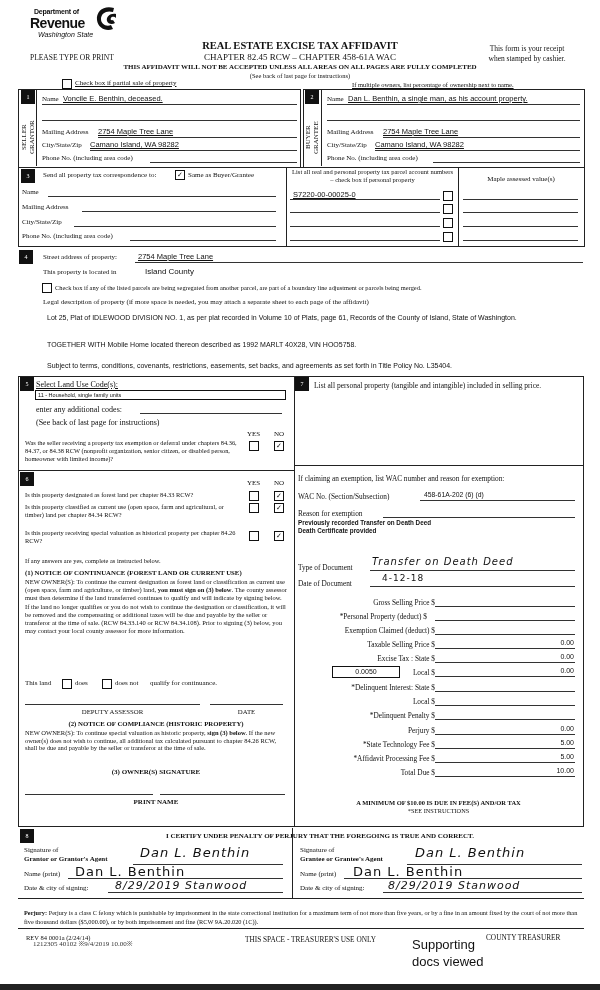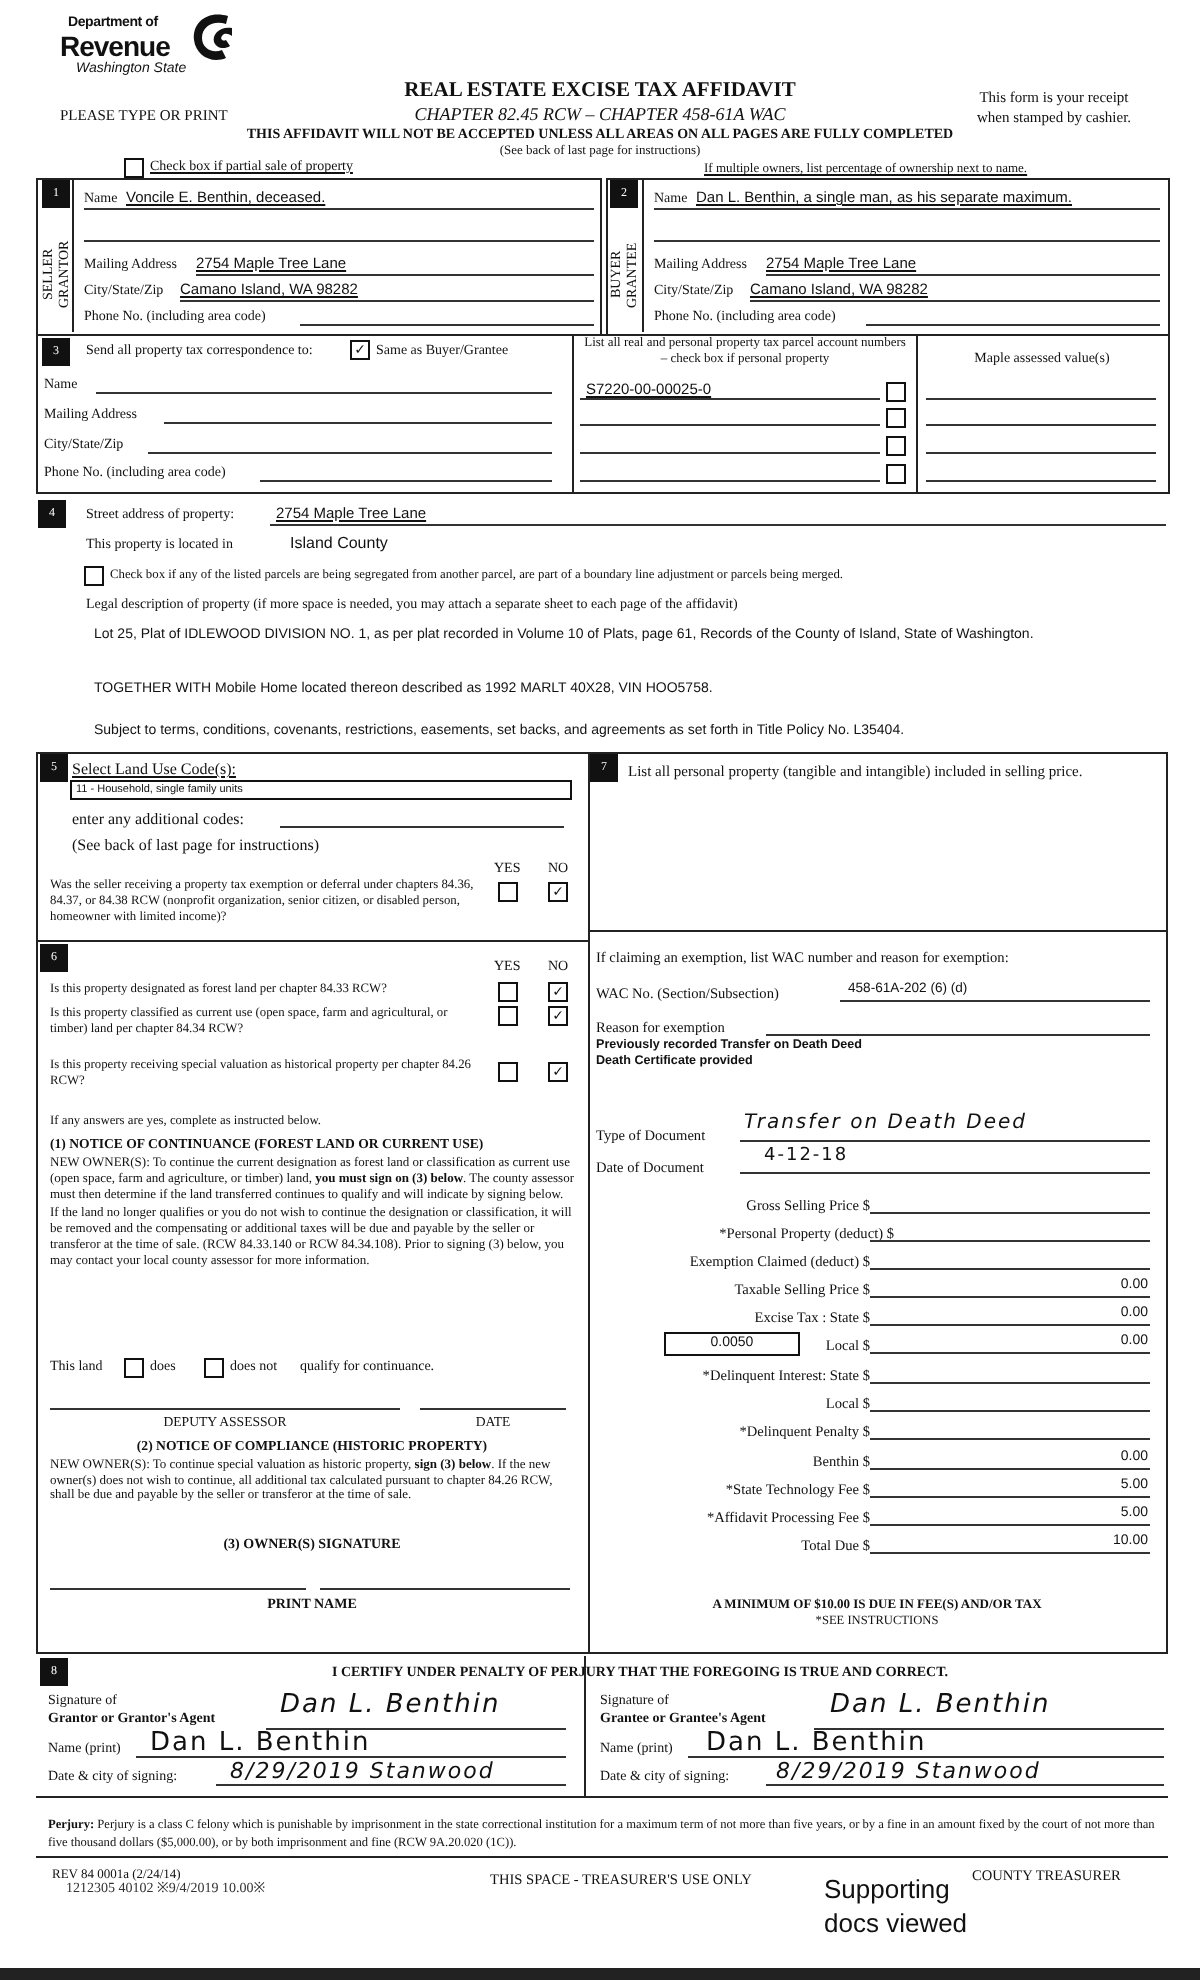--- a/index.html
+++ b/index.html
@@ -27,21 +27,21 @@
   <div class="abs sans" style="left:0;top:10px;font-size:14px;font-weight:bold;letter-spacing:-0.5px;">Revenue</div>
   <div class="abs sans" style="left:8px;top:26px;font-size:7px;font-style:italic;">Washington State</div>
   <svg class="abs" style="left:64px;top:0;" width="26" height="28" viewBox="0 0 26 28">
     <path d="M20 3 C10 0 2 6 3 15 C4 23 12 27 19 24 L17 20 C12 22 7 19 7 14 C7 8 13 5 19 7 Z" fill="#111"></path>
     <path d="M22 9 C16 8 12 12 13 16 C14 19 18 20 21 18 L19 15 C17 16 16 14 17 13 C18 11 21 12 22 13 Z" fill="#111"></path>
   </svg>
 </div>
 
 <div class="abs serif" style="left:30px;top:53px;font-size:7.5px;">PLEASE TYPE OR PRINT</div>
 <div class="abs serif bold ctr" style="left:150px;top:40px;width:300px;font-size:10.5px;">REAL ESTATE EXCISE TAX AFFIDAVIT</div>
-<div class="abs serif ctr" style="left:150px;top:52px;width:300px;font-size:9px;font-style:italic;">CHAPTER 82.45 RCW – CHAPTER 458-61A WAC</div>
+<div class="abs serif ctr" style="left:150px;top:52px;width:300px;font-size:9px;">CHAPTER 82.45 RCW – CHAPTER 458-61A WAC</div>
 <div class="abs serif ctr" style="left:462px;top:44px;width:130px;font-size:7.5px;">This form is your receipt</div>
 <div class="abs serif ctr" style="left:462px;top:54px;width:130px;font-size:7.5px;">when stamped by cashier.</div>
 <div class="abs serif bold ctr" style="left:60px;top:63px;width:480px;font-size:7px;font-family:Liberation Serif, serif;">THIS AFFIDAVIT WILL NOT BE ACCEPTED UNLESS ALL AREAS ON ALL PAGES ARE FULLY COMPLETED</div>
 <div class="abs serif ctr" style="left:150px;top:72px;width:300px;font-size:6.5px;">(See back of last page for instructions)</div>
 
 <div class="cb" style="left:62px;top:79px;"></div>
 <div class="abs serif" style="left:75px;top:79px;font-size:7px;text-decoration:underline;">Check box if partial sale of property</div>
 <div class="abs serif" style="left:352px;top:81px;font-size:6.5px;text-decoration:underline;">If multiple owners, list percentage of ownership next to name.</div>
 
 <div class="vbox" style="left:18px;top:89px;width:282px;height:77px;border-right:none;"></div>
@@ -63,21 +63,21 @@
 <div class="abs filled" style="left:90px;top:140px;text-decoration:underline;">Camano Island, WA 98282</div>
 <div class="line" style="left:90px;top:150px;width:207px;"></div>
 <div class="abs serif t7" style="left:42px;top:154px;">Phone No. (including area code)</div>
 <div class="line" style="left:150px;top:162px;width:147px;"></div>
 
 <div class="sec-num" style="left:305px;top:90px;">2</div>
 <div class="abs" style="left:321px;top:89px;width:1px;height:77px;background:#222;"></div>
 <div class="vtext" style="left:304px;top:115px;width:16px;height:45px;"><span>BUYER</span><br><span>GRANTEE</span></div>
 
 <div class="abs serif t7" style="left:327px;top:95px;">Name</div>
-<div class="abs filled" style="left:348px;top:94px;text-decoration:underline;">Dan L. Benthin, a single man, as his separate maximum.</div>
+<div class="abs filled" style="left:348px;top:94px;text-decoration:underline;">Dan L. Benthin, a single man, as his account property.</div>
 <div class="line" style="left:327px;top:104px;width:253px;"></div>
 <div class="line" style="left:327px;top:120px;width:253px;"></div>
 <div class="abs serif t7" style="left:327px;top:128px;">Mailing Address</div>
 <div class="abs filled" style="left:383px;top:127px;text-decoration:underline;">2754 Maple Tree Lane</div>
 <div class="line" style="left:383px;top:137px;width:197px;"></div>
 <div class="abs serif t7" style="left:327px;top:141px;">City/State/Zip</div>
 <div class="abs filled" style="left:375px;top:140px;text-decoration:underline;">Camano Island, WA 98282</div>
 <div class="line" style="left:375px;top:150px;width:205px;"></div>
 <div class="abs serif t7" style="left:327px;top:154px;">Phone No. (including area code)</div>
 <div class="line" style="left:433px;top:162px;width:147px;"></div>
@@ -226,21 +226,21 @@
 <div class="abs serif" style="left:298px;top:579px;font-size:7.3px;">Date of Document</div>
 <div class="abs hand" style="left:382px;top:573px;font-size:9px;font-style:normal;">4-12-18</div>
 <div class="line" style="left:370px;top:586px;width:205px;"></div>
 
 <div id="tax-rows">
   <div>
     <div class="abs serif right" style="left:300px;top:598px;width:135px;font-size:7.3px;font-family:Liberation Serif, serif;">Gross Selling Price $</div>
     <div class="line" style="left:435px;top:606px;width:140px;"></div>
   </div>
   <div>
-    <div class="abs serif right" style="left:312px;top:612px;width:135px;font-size:7.3px;">*Personal Property (deduct) $</div>
+    <div class="abs serif right" style="left:292px;top:612px;width:135px;font-size:7.3px;">*Personal Property (deduct) $</div>
     <div class="line" style="left:435px;top:620px;width:140px;"></div>
   </div>
   <div>
     <div class="abs serif right" style="left:300px;top:626px;width:135px;font-size:7.3px;">Exemption Claimed (deduct) $</div>
     <div class="line" style="left:435px;top:634px;width:140px;"></div>
   </div>
   <div>
     <div class="abs serif right" style="left:300px;top:640px;width:135px;font-size:7.3px;text-align:right;">Taxable Selling Price $</div>
     <div class="abs sans right" style="left:435px;top:639px;width:139px;font-size:7px;">0.00</div>
     <div class="line" style="left:435px;top:648px;width:140px;"></div>
@@ -262,21 +262,21 @@
   </div>
   <div>
     <div class="abs serif right" style="left:300px;top:697px;width:135px;font-size:7.3px;">Local $</div>
     <div class="line" style="left:435px;top:705px;width:140px;"></div>
   </div>
   <div>
     <div class="abs serif right" style="left:300px;top:711px;width:135px;font-size:7.3px;">*Delinquent Penalty $</div>
     <div class="line" style="left:435px;top:719px;width:140px;"></div>
   </div>
   <div>
-    <div class="abs serif right" style="left:300px;top:726px;width:135px;font-size:7.3px;">Benthin $</div>
+    <div class="abs serif right" style="left:300px;top:726px;width:135px;font-size:7.3px;">Perjury $</div>
     <div class="abs sans right" style="left:435px;top:725px;width:139px;font-size:7px;">0.00</div>
     <div class="line" style="left:435px;top:734px;width:140px;"></div>
   </div>
   <div>
     <div class="abs serif right" style="left:300px;top:740px;width:135px;font-size:7.3px;">*State Technology Fee $</div>
     <div class="abs sans right" style="left:435px;top:739px;width:139px;font-size:7px;">5.00</div>
     <div class="line" style="left:435px;top:748px;width:140px;"></div>
   </div>
   <div>
     <div class="abs serif right" style="left:300px;top:754px;width:135px;font-size:7.3px;">*Affidavit Processing Fee $</div>

